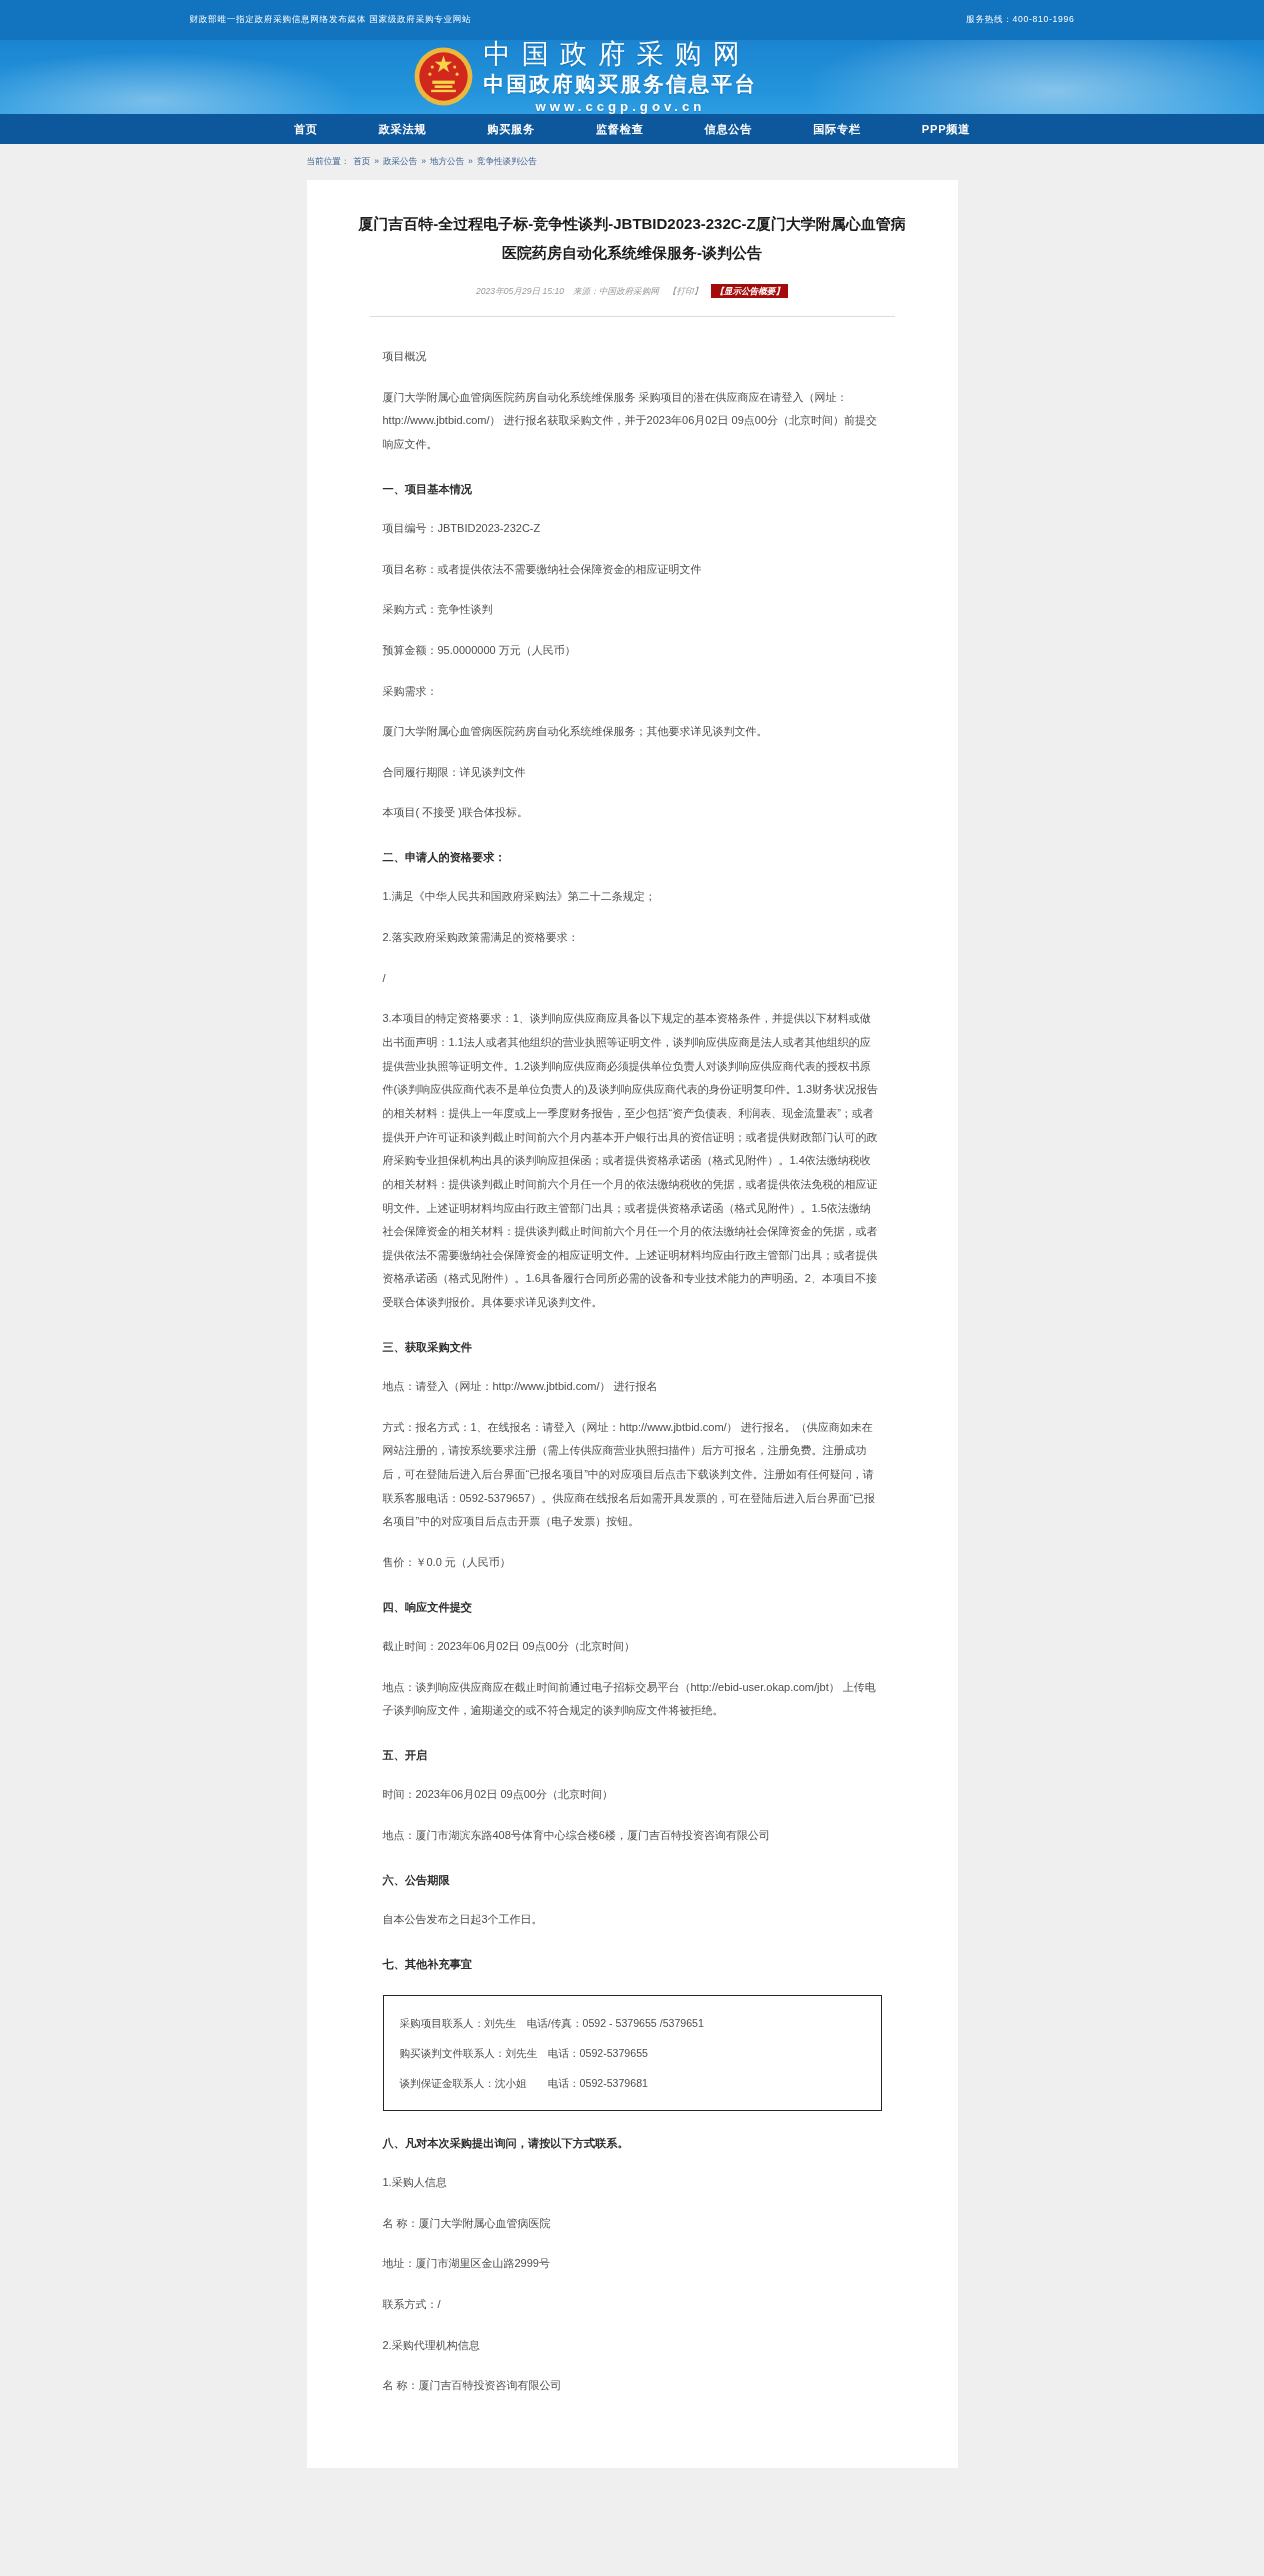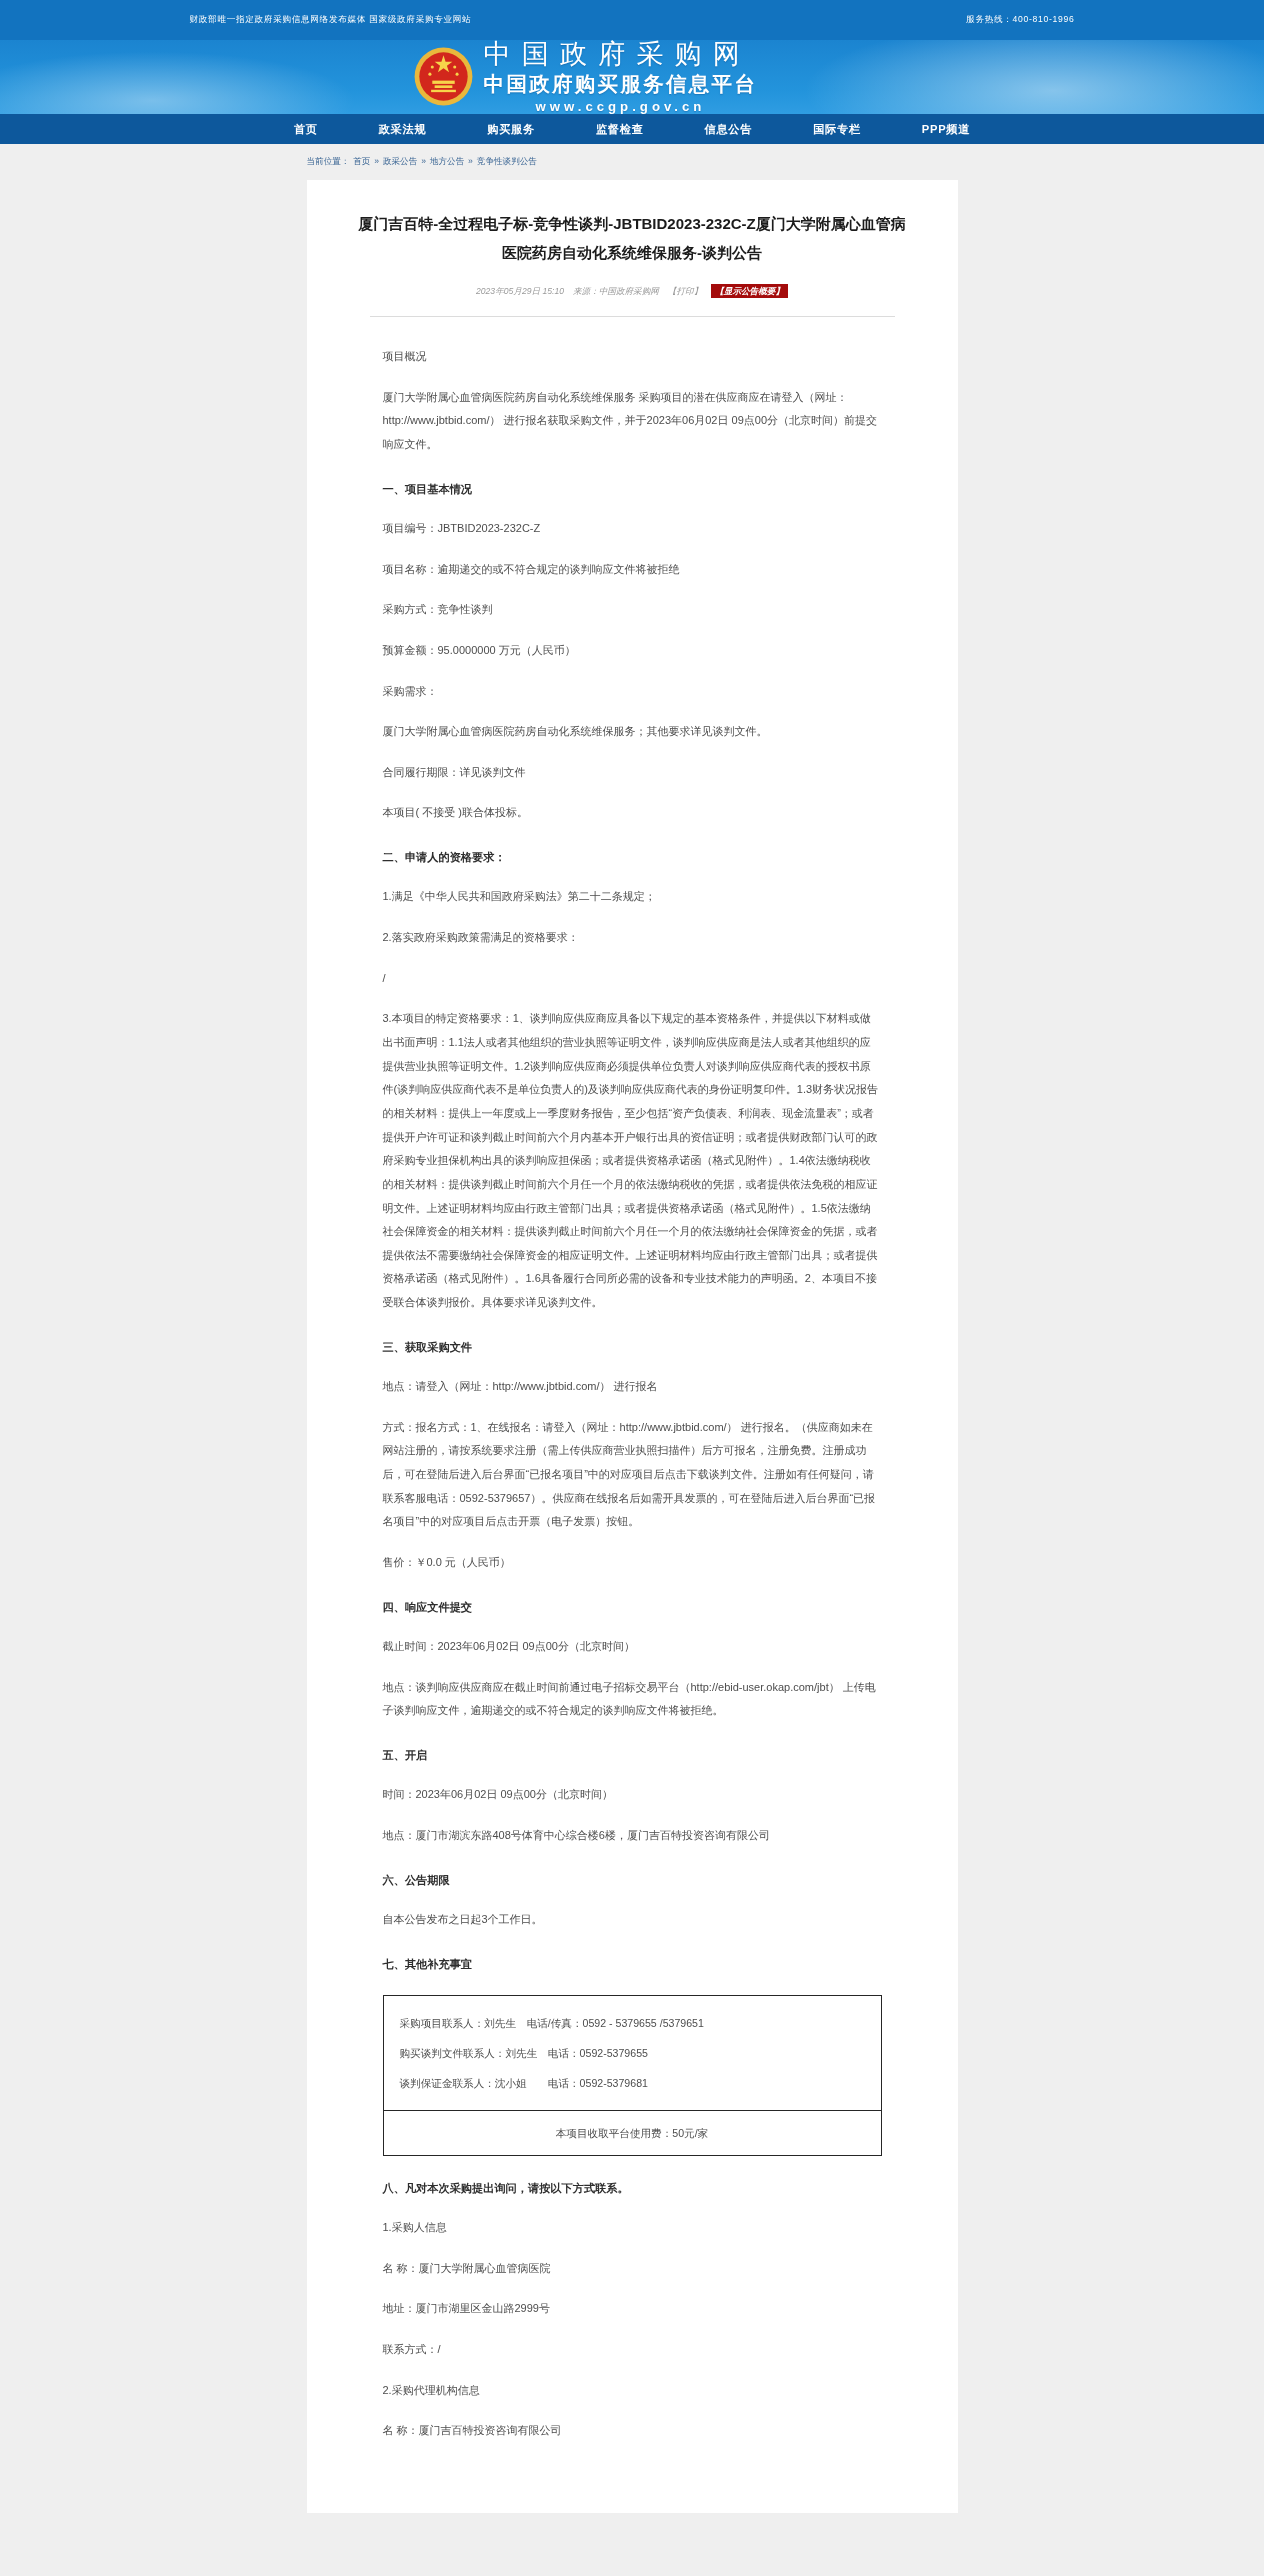--- a/index.html
+++ b/index.html
@@ -116,21 +116,21 @@
     <a class="print">【打印】</a>
     <a class="summary-badge">【显示公告概要】</a>
   </div>
   <hr class="divider">
   <div class="content">
     <div id="content-top">
         <p class="body-p">项目概况</p>
         <p class="body-p">厦门大学附属心血管病医院药房自动化系统维保服务 采购项目的潜在供应商应在请登入（网址：http://www.jbtbid.com/） 进行报名获取采购文件，并于2023年06月02日 09点00分（北京时间）前提交响应文件。</p>
         <p class="sec-h">一、项目基本情况</p>
         <p class="body-p">项目编号：JBTBID2023-232C-Z</p>
-        <p class="body-p">项目名称：逾期递交的或不符合规定的谈判响应文件将被拒绝</p>
+        <p class="body-p">项目名称：或者提供依法不需要缴纳社会保障资金的相应证明文件</p>
         <p class="body-p">采购方式：竞争性谈判</p>
         <p class="body-p">预算金额：95.0000000 万元（人民币）</p>
         <p class="body-p">采购需求：</p>
         <p class="body-p">厦门大学附属心血管病医院药房自动化系统维保服务；其他要求详见谈判文件。</p>
         <p class="body-p">合同履行期限：详见谈判文件</p>
         <p class="body-p">本项目( 不接受 )联合体投标。</p>
         <p class="sec-h">二、申请人的资格要求：</p>
         <p class="body-p">1.满足《中华人民共和国政府采购法》第二十二条规定；</p>
         <p class="body-p">2.落实政府采购政策需满足的资格要求：</p>
         <p class="body-p">/</p>
@@ -151,25 +151,20 @@
       </div>
     <table class="contact-table">
       <tbody id="contact-tbody">
           <tr class="t-row">
             <td class="t-cell">
               <p class="cell-p">采购项目联系人：刘先生　电话/传真：0592 - 5379655 /5379651</p>
               <p class="cell-p">购买谈判文件联系人：刘先生　电话：0592-5379655</p>
               <p class="cell-p">谈判保证金联系人：沈小姐　　电话：0592-5379681</p>
             </td>
           </tr>
-          <tr class="t-row">
-            <td class="t-cell fee-cell">
-              <p class="cell-p fee-p">本项目收取平台使用费：50元/家</p>
-            </td>
-          </tr>
         </tbody>
     </table>
     <div id="content-bottom">
         <p class="sec-h">八、凡对本次采购提出询问，请按以下方式联系。</p>
         <p class="body-p">1.采购人信息</p>
         <p class="body-p">名 称：厦门大学附属心血管病医院</p>
         <p class="body-p">地址：厦门市湖里区金山路2999号</p>
         <p class="body-p">联系方式：/</p>
         <p class="body-p">2.采购代理机构信息</p>
         <p class="body-p">名 称：厦门吉百特投资咨询有限公司</p>

